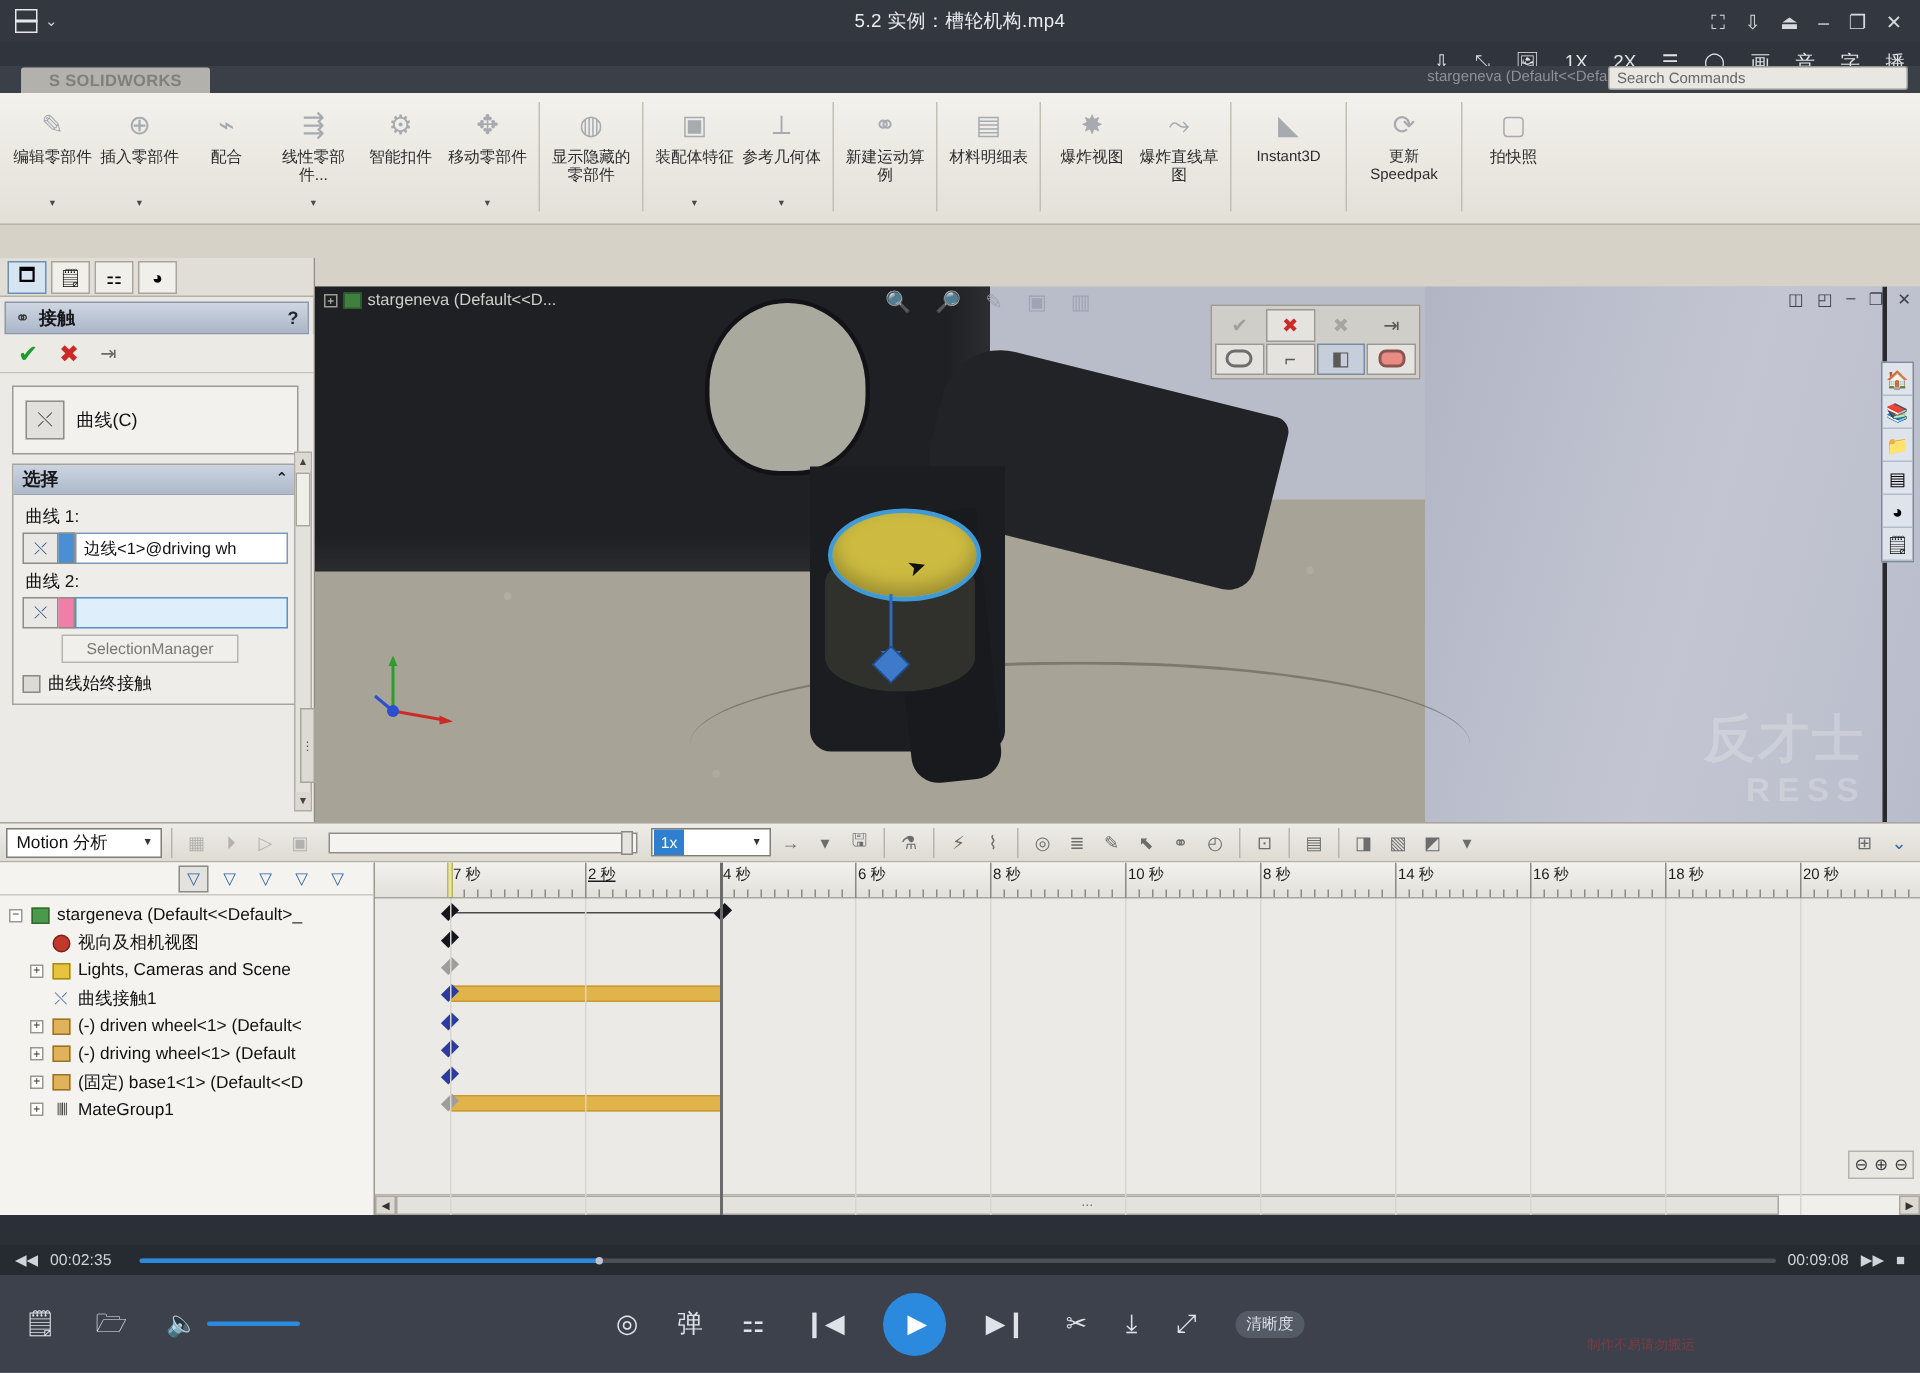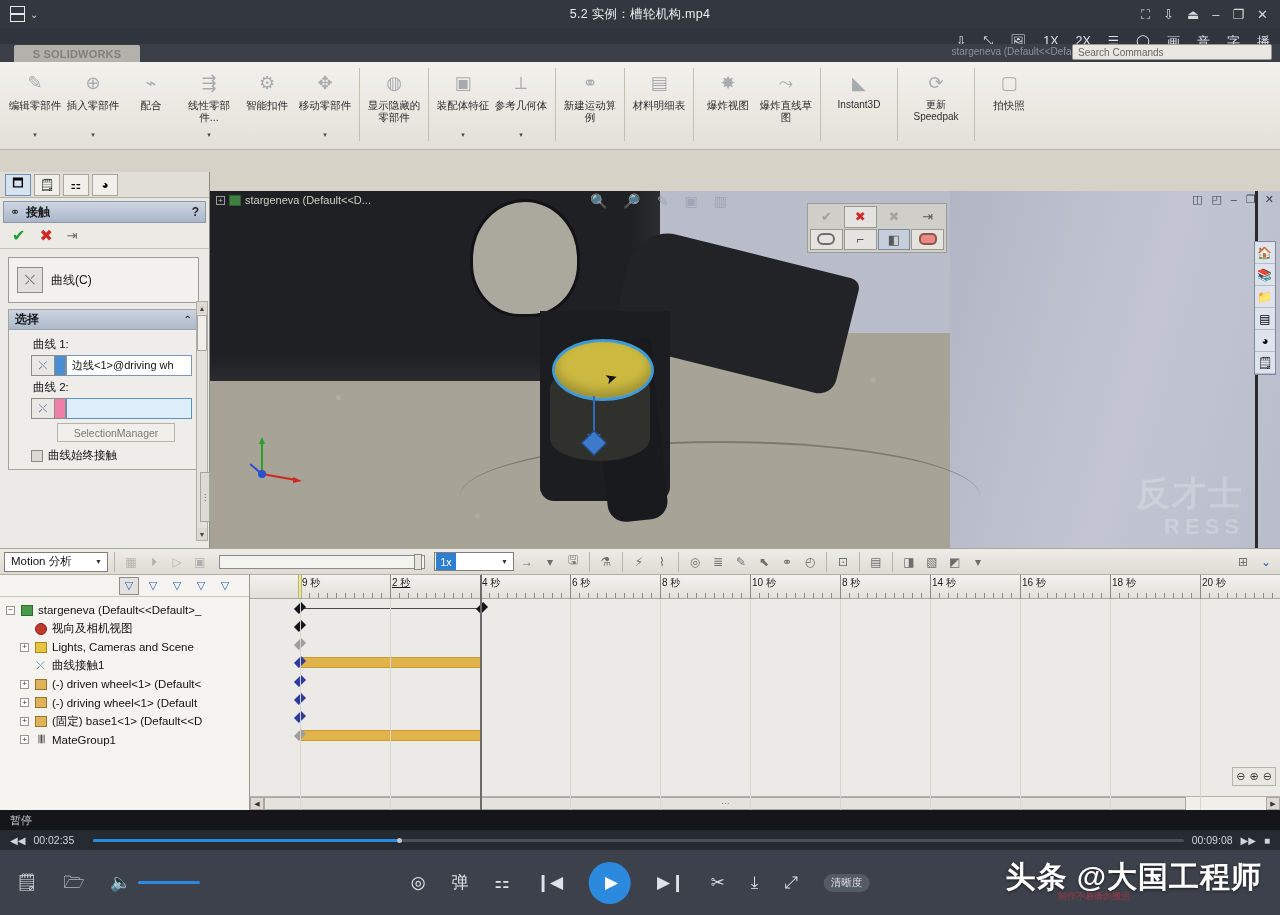--- a/index.html
+++ b/index.html
@@ -149,21 +149,21 @@
   .pm-sect {
     margin: 6px 6px 0 4px; border: 1px solid #a6a49d; background: #eeedea;
   }
   .pm-sect-head {
     height: 20px; background: linear-gradient(#ccd4e0, #adb9ca);
     display: flex; align-items: center; padding: 0 6px;
     font-size: 12px; font-weight: bold; color: #16181b;
     border-bottom: 1px solid #9aa3b1;
   }
   .pm-sect-chev { margin-left: auto; font-size: 10px; color: #1b1d21; }
-  .pm-sect-body { padding: 5px 6px 6px 6px; margin-left: 16px; }
+  .pm-sect-body { padding: 5px 6px 6px 6px; }
   .pm-flabel { font-size: 11.5px; color: #111; margin: 2px 0 3px 2px; }
   .pm-row { display: flex; align-items: center; gap: 0; margin-bottom: 4px; }
   .pm-selicon {
     width: 24px; height: 21px; border: 1px solid #8e8c86; background: #e9e8e4;
     display: flex; align-items: center; justify-content: center; font-size: 11px; color: #2f4f82;
   }
   .pm-swatch { width: 11px; height: 21px; border: 1px solid #8e8c86; border-left: none; }
   .pm-field {
     flex: 1; height: 21px; border: 1px solid #7f96b5; background: #fff;
     font-size: 11px; color: #111; display: flex; align-items: center; padding-left: 5px;
@@ -514,21 +514,21 @@
   .pl-quality {
     padding: 2px 7px; border-radius: 9px; background: #555b66;
     font-size: 10.5px; color: #d9dde3; cursor: pointer;
   }
   .pl-watermark {
     position: absolute; right: 18px; top: 10px; font-size: 30px; font-weight: bold;
     color: #ffffff; letter-spacing: 1px; line-height: 34px;
     text-shadow: 0 1px 3px rgba(0,0,0,.6);
   }
   .pl-wm-sub {
-    position: absolute; right: 150px; top: 40px; font-size: 9px; color: #8b3b45; opacity: .8; font-weight: bold;
+    position: absolute; right: 150px; top: 40px; font-size: 9px; color: #8b3b45; opacity: .8;
   }
 </style>
 </head>
 <body>
 
 <div id="app">
 
   <div class="titlebar">
     <div class="tb-left">
       <span class="tb-logo"></span>
@@ -891,21 +891,21 @@
             <span class="tog">+</span>
             <span class="mm-ricon ic-mate">⦀⦀</span>
             <span>MateGroup1</span>
           </div>
         </div>
       </div>
 
       <div class="mm-timeline">
         <div class="tl-ruler" id="ruler">
             <div class="tl-tick" style="left: 50px;"></div>
-            <div class="tl-tick-label" style="left: 50px;">9 秒</div>
+            <div class="tl-tick-label" style="left: 50px;">7 秒</div>
             <div class="tl-minor" style="left: 59px;"></div>
             <div class="tl-minor" style="left: 68px;"></div>
             <div class="tl-minor" style="left: 77px;"></div>
             <div class="tl-minor" style="left: 86px;"></div>
             <div class="tl-minor" style="left: 95px;"></div>
             <div class="tl-minor" style="left: 104px;"></div>
             <div class="tl-minor" style="left: 113px;"></div>
             <div class="tl-minor" style="left: 122px;"></div>
             <div class="tl-minor" style="left: 131px;"></div>
             <div class="tl-tick" style="left: 140px;"></div>
@@ -1073,21 +1073,20 @@
           <div class="tl-grid" style="left: 680px;"></div>
           <div class="tl-grid" style="left: 770px;"></div>
           <div class="tl-grid" style="left: 860px;"></div>
           <div class="tl-grid" style="left: 950px;"></div>
           <div class="tl-playhead" style="left: 230px;"></div>
         </div>
     </div>
 
   </div>
 
-  <div class="pl-status">暂停</div>
 
   <div class="pl-seek">
     <span class="pl-rew">◀◀</span>
     <span class="pl-time">00:02:35</span>
     <span class="pl-track">
       <span class="pl-progress" id="plprog" style="width: 28%;"></span>
       <span class="pl-knob" id="plknob" style="left: calc(28% - 2px);"></span>
     </span>
     <span class="pl-dur">00:09:08</span>
     <span class="pl-ffwd">▶▶</span>
@@ -1110,17 +1109,16 @@
       <span class="pl-ico">⚏</span>
       <span class="pl-ico">❙◀</span>
       <span class="pl-play">▶</span>
       <span class="pl-ico">▶❙</span>
       <span class="pl-ico">✂</span>
       <span class="pl-ico">⤓</span>
       <span class="pl-ico">⤢</span>
       <span class="pl-quality">清晰度</span>
     </div>
 
-    <div class="pl-watermark">头条 @大国工程师</div>
     <div class="pl-wm-sub">制作不易请勿搬运</div>
   </div>
 
 </div>
 
 </body></html>

